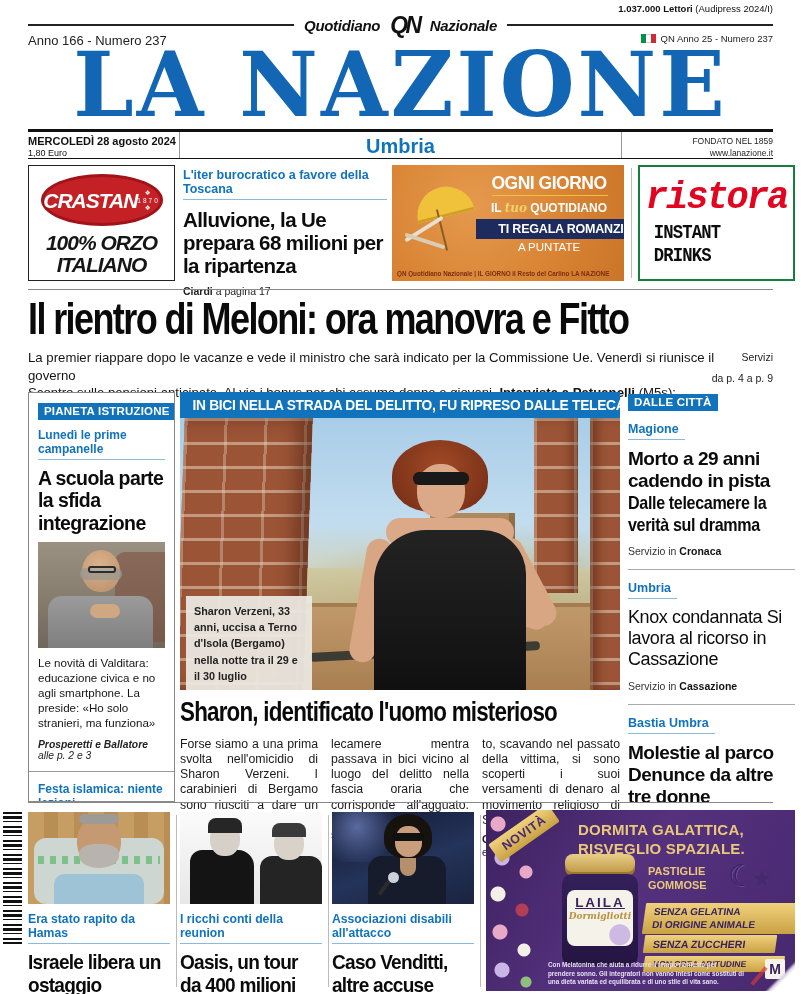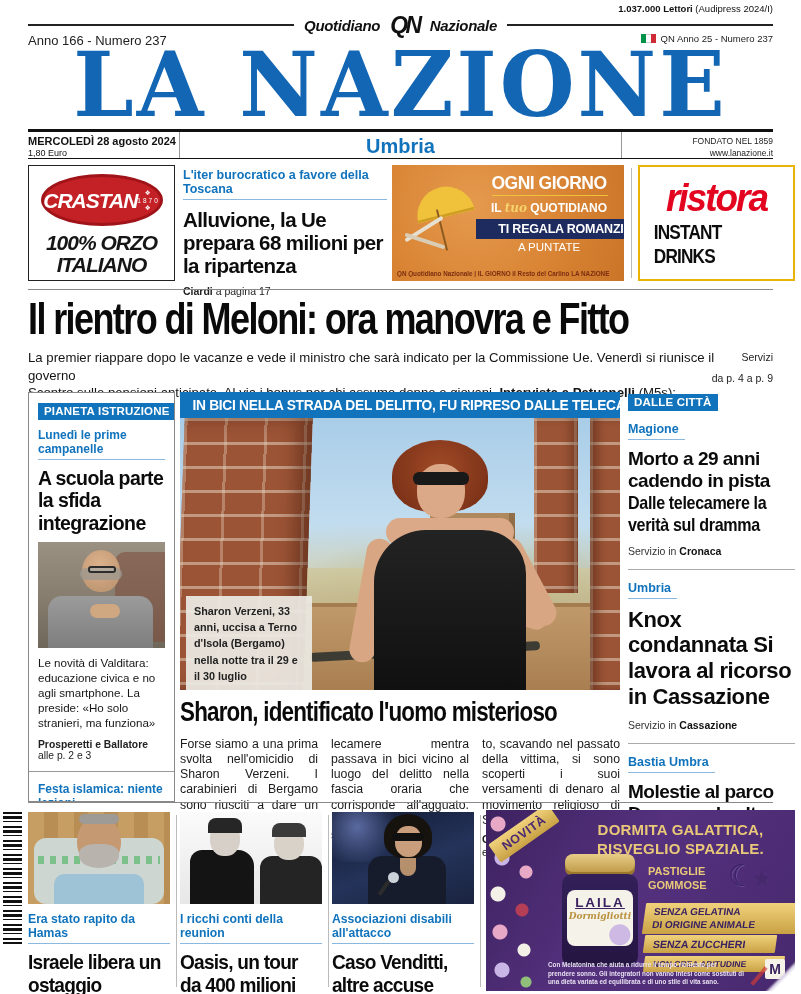--- a/index.html
+++ b/index.html
@@ -71,22 +71,22 @@
            color:#fff; font-weight:800; font-size:12px; }
   .ao-l2 .tuo { font-family:"DejaVu Serif", serif; font-style:italic; color:#f5d36a; font-weight:bold; }
   .ao-l3 { position:absolute; left:84px; top:54px; width:170px; background:#1d2b5e; color:#fff;
            font-weight:800; font-size:12.5px; text-align:center; padding:3px 0; letter-spacing:-0.2px; }
   .ao-l4 { position:absolute; left:88px; top:76px; width:138px; text-align:center; color:#fff; font-weight:400; font-size:11.5px; }
   .ao-foot { position:absolute; left:5px; bottom:4px; right:4px; color:#7a2d10;
              font-size:6.3px; font-weight:700; white-space:nowrap; overflow:hidden; }
 
   .adsep { top:168px; left:631px; width:1px; height:110px; background:#bbb; }
 
-  .ad-ristora { top:165px; left:638px; width:157px; height:116px; border:2px solid #eab308;
-                display:flex; flex-direction:column; align-items:center; justify-content:center; background:#fff; }
+  .ad-ristora { top:165px; left:638px; width:157px; height:116px; border:2px solid #15803d;
+                display:flex; flex-direction:column; align-items:center; justify-content:center; background:#fff;font-family:Liberation Mono, monospace; }
   .ristora-name { color:#e30520; font-weight:900; font-style:italic; font-size:37px; line-height:1; letter-spacing:-2px; transform:scaleY(1.05); }
   .ristora-sub { color:#0d0d0d; font-weight:900; font-size:21px; letter-spacing:-1px; transform:scaleX(0.82); margin-top:4px; }
 
   .rule-1 { top:289px; left:28px; right:28px; border-top:1px solid #888; }
 
   
   .lead-h { top:293px; left:28px; font-size:45px; font-weight:800; letter-spacing:-2px;
             white-space:nowrap; transform:scaleX(0.80); transform-origin:left top; color:#0a0a0a; }
   .lead-deck { top:349px; left:28px; width:688px; font-size:13.2px; line-height:1.33; color:#141414; }
   .lead-deck b { font-weight:800; }
@@ -104,21 +104,21 @@
               background:linear-gradient(180deg,#9a9183 0%, #857c6e 55%, #6f675a 100%); }
   .v-chairback { position:absolute; right:-10px; top:10px; width:60px; height:90px; background:#7d4a3a; border-radius:10px; opacity:0.55; }
   .v-suit { position:absolute; left:10px; bottom:0; width:105px; height:52px;
             background:linear-gradient(180deg,#9b9b9b,#7e7e7e); border-radius:14px 14px 0 0; }
   .v-head { position:absolute; left:44px; top:8px; width:38px; height:42px;
             background:radial-gradient(circle at 45% 35%, #dcb28c, #c09873 75%); border-radius:50% 50% 46% 46%; }
   .v-hair { position:absolute; left:42px; top:26px; width:42px; height:12px; background:#9e9890; border-radius:6px; opacity:0.8; }
   .v-glasses { position:absolute; left:50px; top:24px; width:28px; height:7px; border:2px solid #2c2c2c; border-radius:3px; background:rgba(255,255,255,0.15); }
   .v-hands { position:absolute; left:52px; top:62px; width:30px; height:14px; background:#cfa781; border-radius:7px; }
   .lc-cap { margin-top:8px; font-size:11.6px; line-height:1.28; color:#161616; }
-  .lc-by { margin-top:9px; font-size:10.3px; }
+  .lc-by { margin-top:9px; font-size:10.3px;font-style:italic; }
   .lc-div { margin:10px -9px; border-top:1px solid #999; }
 
   
   .banner { top:392px; left:180px; width:440px; height:26px; background:#1173bc; color:#fff;
             font-weight:800; font-size:14.5px; line-height:26px; text-align:center;
             letter-spacing:-0.3px; transform-origin:center; }
   .banner span { display:inline-block; transform:scaleX(0.95); white-space:nowrap; }
   .mphoto { top:418px; left:180px; width:440px; height:272px; overflow:hidden; background:#c6dff0; }
   .sky { position:absolute; inset:0; background:linear-gradient(180deg,#a9cde8 0%, #c6dff0 45%, #e2edf4 60%); }
   .hills { position:absolute; left:110px; top:105px; width:310px; height:80px;
@@ -157,21 +157,21 @@
   .ms-body .c { width:138px; font-size:12.3px; line-height:1.23; text-align:justify; color:#1b1b1b; }
   .ms-by { margin-top:5px; font-size:10.5px; text-align:left; }
   .ms-by b { font-weight:800; }
 
   
   .rightcol { top:392px; left:628px; width:167px; }
   .rc-kick { margin-top:11px; font-size:12.5px; display:inline-block; padding-right:6px; }
   .rc-h { margin-top:8px; font-size:19px; line-height:1.16; font-weight:800; letter-spacing:-0.5px; color:#0b0b0b; }
   .rc-h2 { font-size:18.5px; line-height:1.16; font-weight:800; letter-spacing:-0.4px;
            width:192px; transform:scaleX(0.87); transform-origin:left top; color:#0b0b0b; }
-  .rc-h.light { font-weight:700; font-size:22px; letter-spacing:-0.4px; }
+  .rc-h.light { font-weight:400; font-size:18px; letter-spacing:-0.4px; }
   .svc { margin-top:10px; font-size:10.5px; color:#333; }
   .svc b { font-weight:800; color:#111; }
   .rc-div { margin-top:12px; border-top:1px solid #aaa; }
 
   
   .rule-2 { top:802px; left:28px; right:28px; border-top:1px solid #888; }
   .barcode { top:812px; left:3px; width:19px; height:132px;
              background:repeating-linear-gradient(180deg,#111 0 2px,#fff 2px 4px,#111 4px 7px,#fff 7px 9px,#111 9px 10px,#fff 10px 14px); }
   .b-item { top:812px; width:142px; }
   .b-photo { width:142px; height:92px; position:relative; overflow:hidden; }
@@ -220,21 +220,21 @@
       radial-gradient(circle at 12px 84px,  #f3f0e8 0 7px, rgba(0,0,0,0) 8px),
       radial-gradient(circle at 36px 100px, #b43e55 0 6px, rgba(0,0,0,0) 7px),
       radial-gradient(circle at 14px 122px, #e7a9c5 0 7px, rgba(0,0,0,0) 8px),
       radial-gradient(circle at 38px 140px, #f3f0e8 0 6px, rgba(0,0,0,0) 7px),
       radial-gradient(circle at 16px 160px, #c9b5e6 0 7px, rgba(0,0,0,0) 8px),
       radial-gradient(circle at 40px 172px, #8fbf7a 0 5px, rgba(0,0,0,0) 6px); }
   .novita { position:absolute; left:2px; top:12px; width:72px; height:22px;
             background:linear-gradient(180deg,#f0d27c,#c9a144); transform:rotate(-35deg);
             display:flex; align-items:center; justify-content:center;
             color:#4a2a70; font-weight:900; font-size:12.5px; letter-spacing:0.5px; border-radius:2px; }
-  .laila-title { position:absolute; left:92px; top:11px; width:205px; text-align:center;
+  .laila-title { position:absolute; left:92px; top:11px; width:205px; text-align:left;
                  color:#e9c87a; font-weight:900; font-size:15px; line-height:1.25; letter-spacing:0.2px; }
   .jar { position:absolute; left:76px; top:44px; width:76px; height:118px; }
   .jar-lid { width:70px; height:22px; margin:0 auto; border-radius:8px;
              background:linear-gradient(180deg,#e8cd87,#b9923f);
              box-shadow:inset 0 -4px 0 rgba(120,85,20,0.5); }
   .jar-body { width:76px; height:92px; margin-top:-2px; background:linear-gradient(180deg,#33205a,#241542);
               border-radius:10px; position:relative; }
   .jar-label { position:absolute; left:5px; top:16px; width:66px; height:56px; background:#f5f2ea;
                border-radius:8px; text-align:center; padding-top:5px;
                background-image:radial-gradient(circle at 80% 80%, #cdb9e4 0 10px, rgba(0,0,0,0) 11px); }

